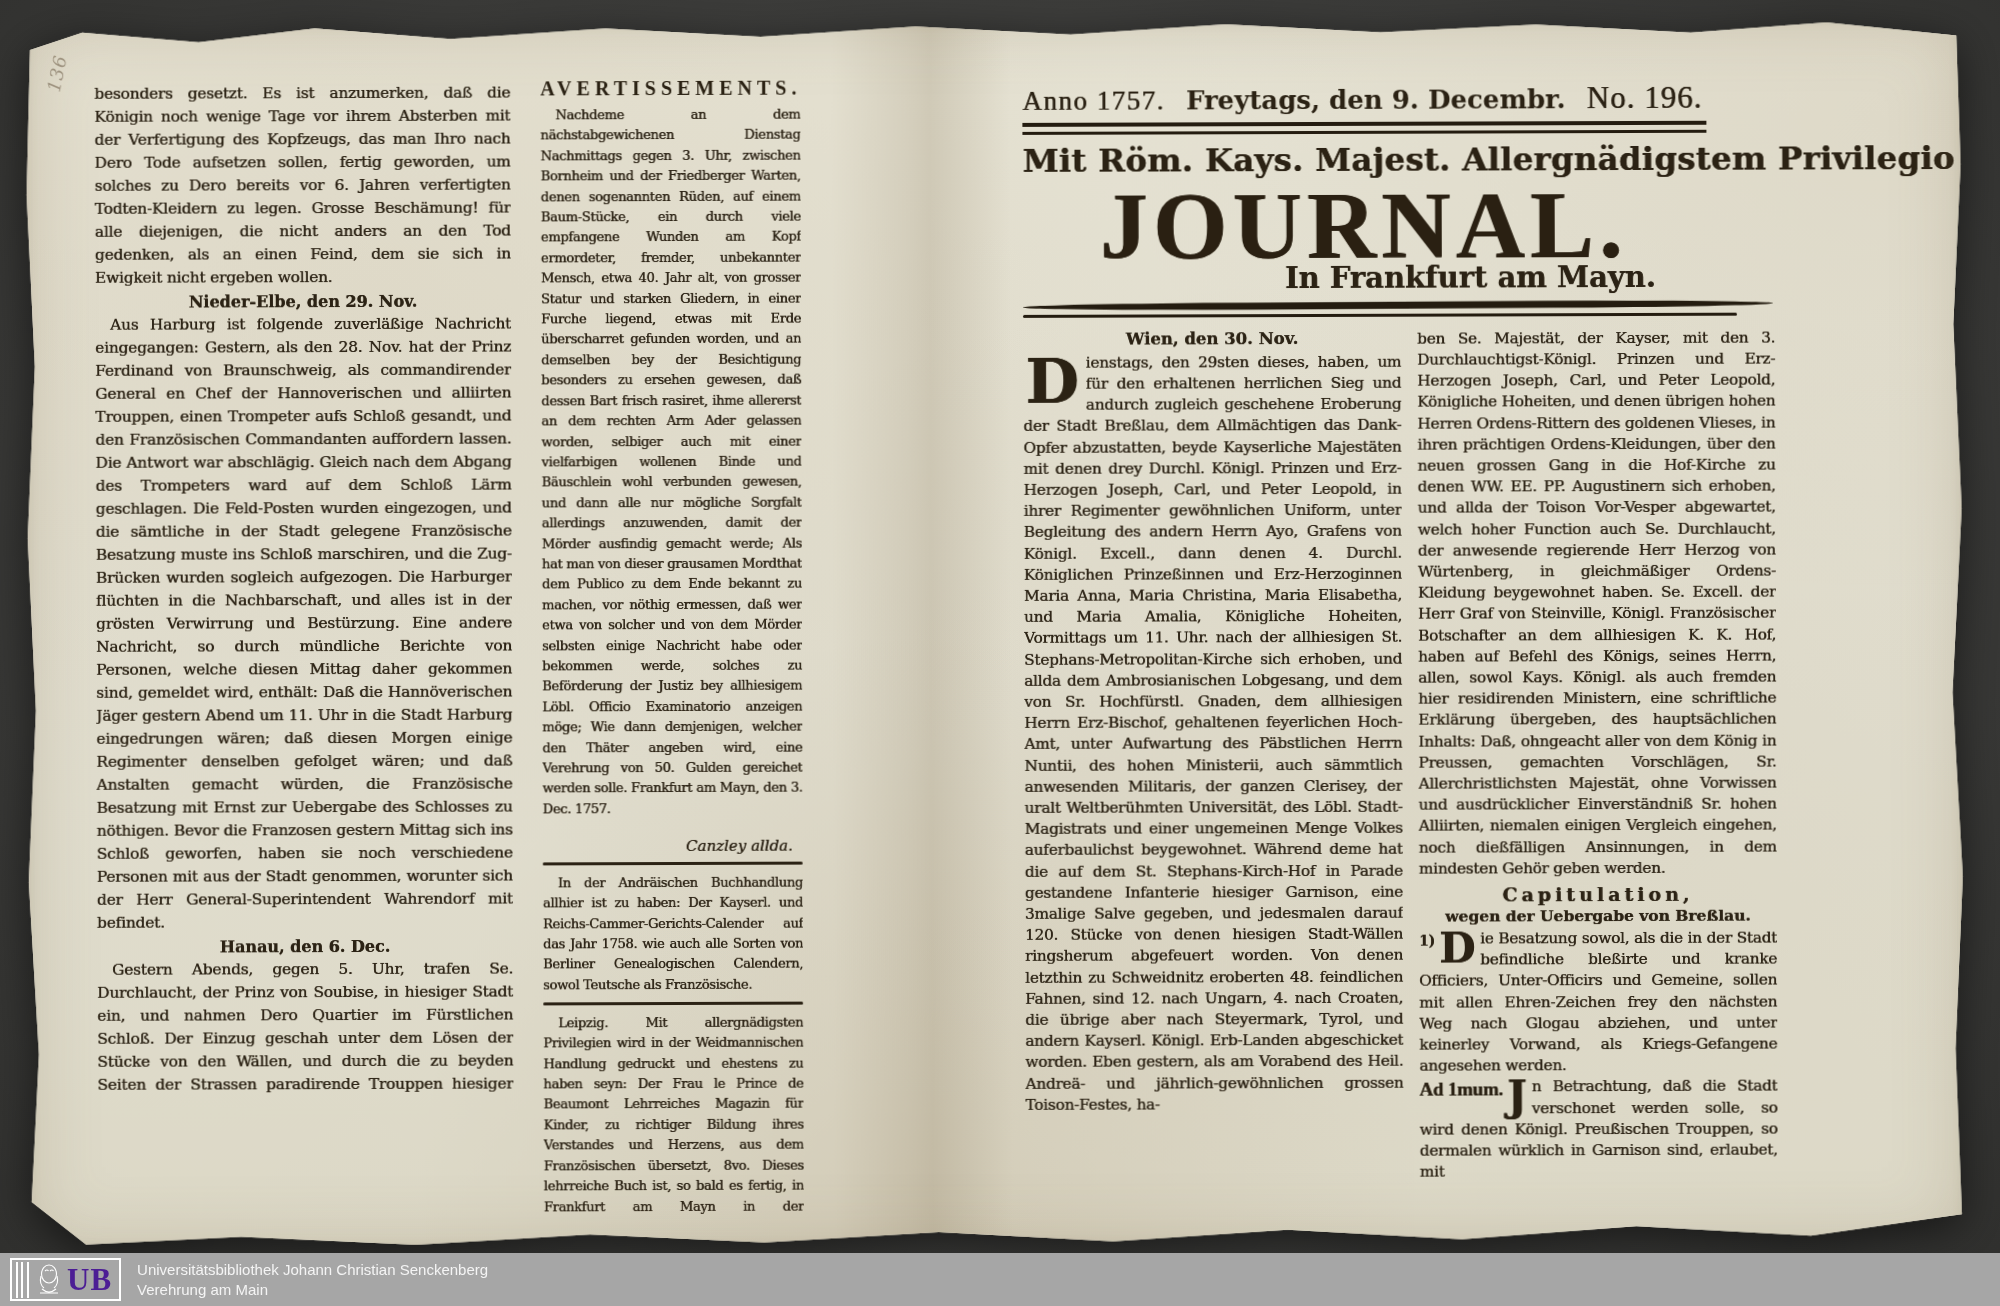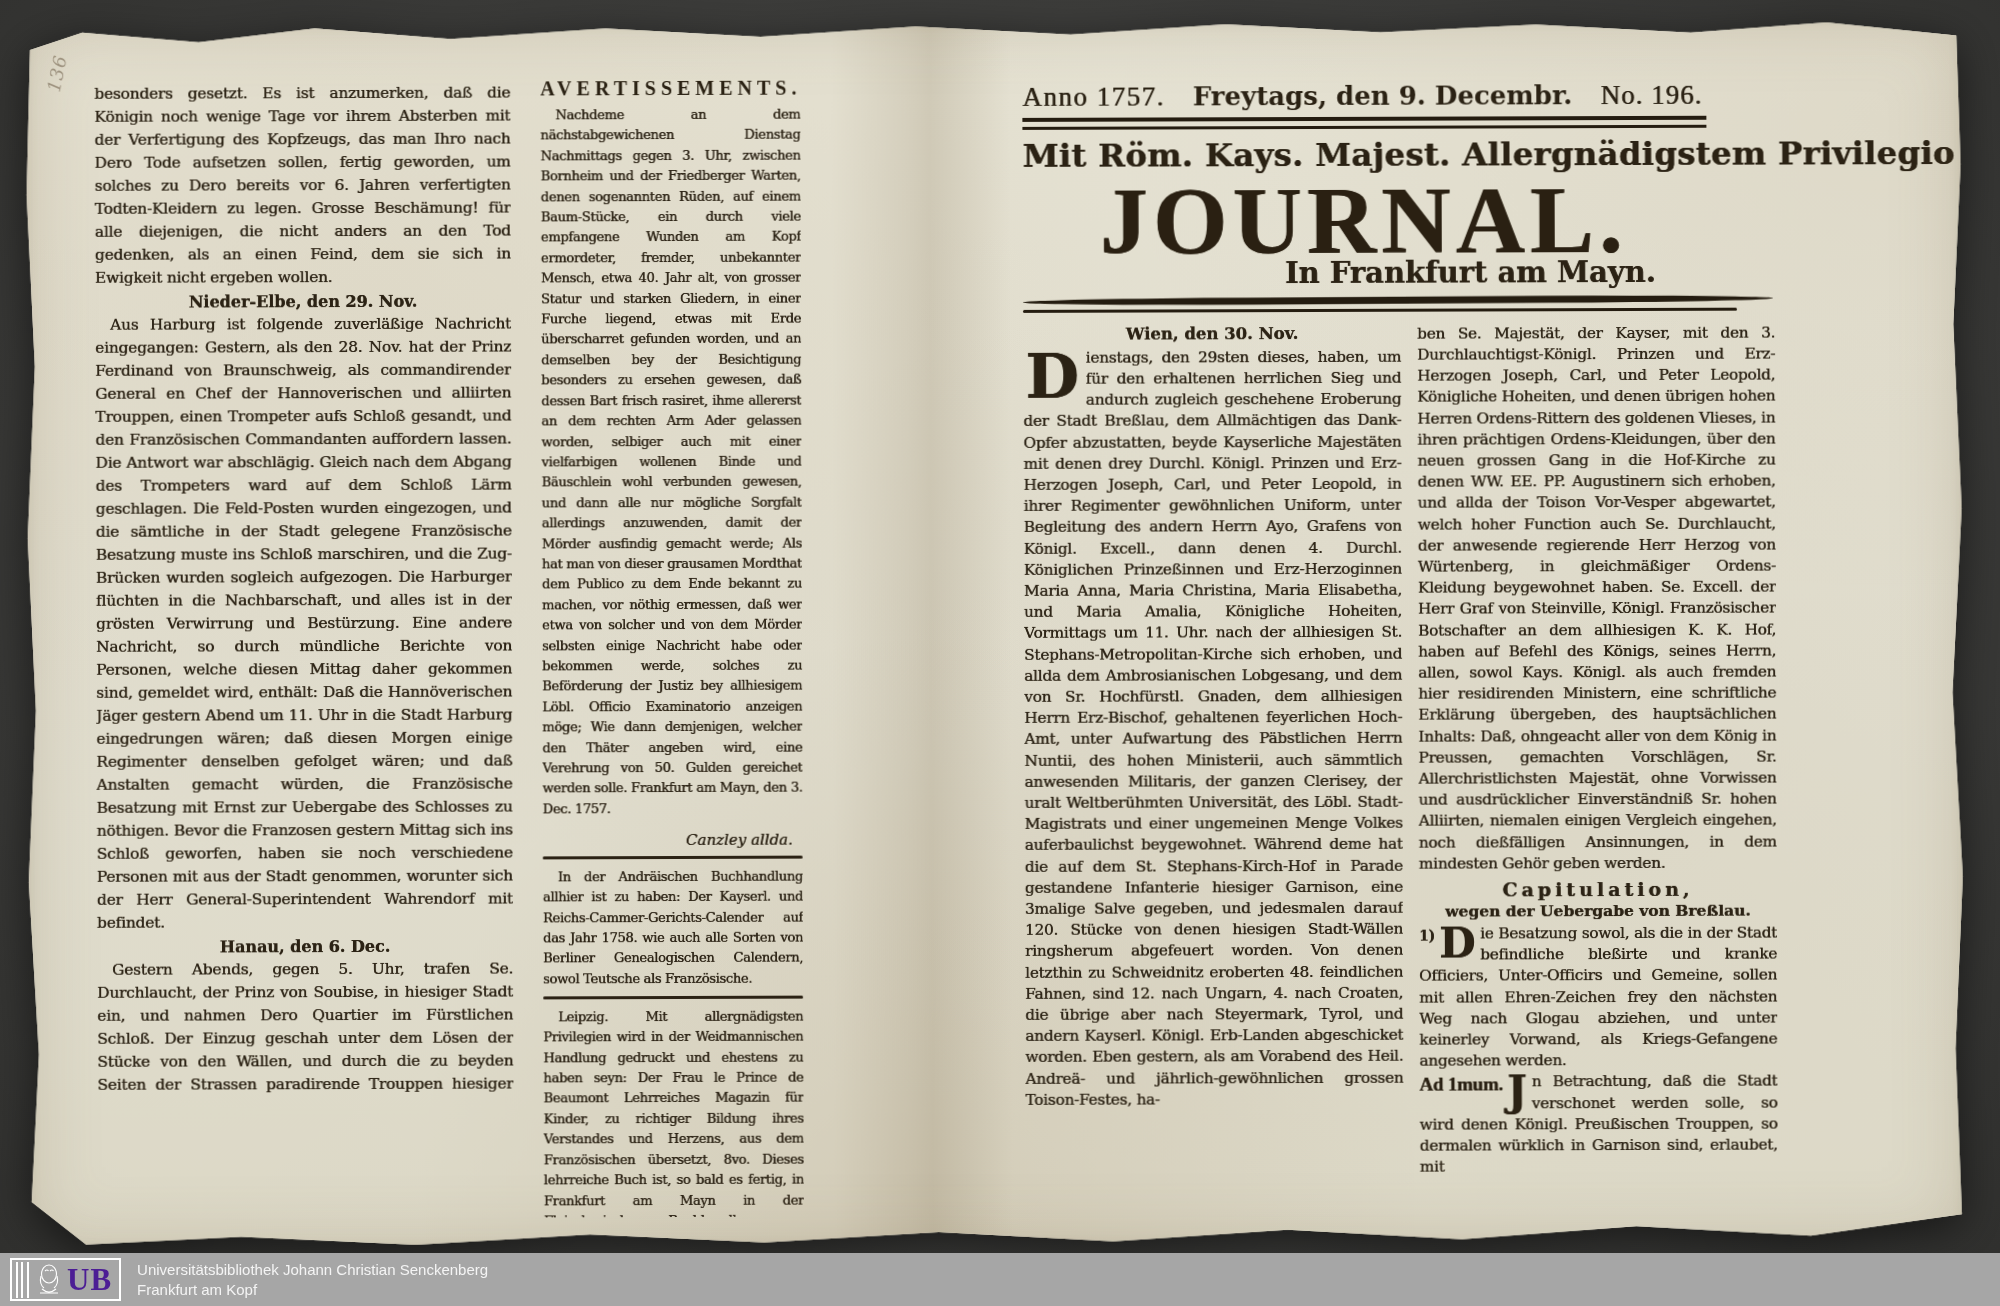--- a/index.html
+++ b/index.html
@@ -50,34 +50,34 @@
   .col1{left:70px;top:60px;width:416px;height:1010px;}
   .col1 .body-text{font-size:15.4px;line-height:23px;letter-spacing:-0.2px;}
   .col1 .dateline{font-size:16px;}
   .col2{left:516px;top:56px;width:260px;height:1140px;}
   .col2 .body-text{font-size:13.1px;line-height:20.4px;letter-spacing:-0.35px;}
   .avert-head{
     margin:0 0 5px 0;text-align:right;font-family:"Liberation Serif",serif;
     font-size:20px;font-weight:bold;letter-spacing:5px;color:#2b2214;white-space:nowrap;
   }
   .signature{
-    margin:12px 10px 4px 0;text-align:right;font-style:italic;font-size:15px;
+    margin:18px 10px 4px 0;text-align:right;font-style:italic;font-size:15px;
     color:#2d2416;text-shadow:0.3px 0 0 currentColor;
   }
   .rule{height:2.6px;background:#2b2214;margin:7px 0 8px 0;border-radius:2px;}
   
   .rightpage{position:absolute;left:998px;top:50px;width:752px;height:1165px;color:#2b2214;}
   .mast-row{
     display:flex;justify-content:space-between;align-items:baseline;width:680px;margin-top:12px;
   }
   .antiqua{font-family:"Liberation Serif",serif;}
   .frak{font-family:"DejaVu Serif",serif;font-weight:bold;}
   .mast-anno{font-size:27px;letter-spacing:1.5px;color:#2b2214;text-shadow:0.4px 0 0 currentColor;text-align:right;}
   .mast-date{font-size:26px;color:#2b2214;}
-  .mast-no{font-size:27px;letter-spacing:1px;color:#2b2214;text-shadow:0.4px 0 0 currentColor;}
+  .mast-no{font-size:31px;letter-spacing:1px;color:#2b2214;text-shadow:0.4px 0 0 currentColor;}
   .double-rule{
     width:684px;height:5px;margin-top:5px;
     border-top:4.5px solid #241c10;border-bottom:3px solid #241c10;
   }
   .privilege{
     width:682px;margin-top:6px;font-size:32.5px;text-align:center;white-space:nowrap;
     color:#2b2214;letter-spacing:0.2px;text-shadow:0.4px 0 0 currentColor;
   }
   .journal-title{
     width:682px;margin-top:-2px;font-size:96px;line-height:1.02;font-weight:bold;
@@ -211,15 +211,15 @@
         <ellipse cx="13" cy="12" rx="7.5" ry="9"></ellipse>
         <path d="M5 14 q-2 8 3 12 M21 14 q2 8 -3 12"></path>
         <path d="M6 27 q7 6 14 0 M4 31 h18"></path>
         <path d="M9 9 q2 -2 3.5 0 M14 9 q2 -2 3.5 0"></path>
       </g>
     </svg>
     <span class="ub-text">UB</span>
   </div>
   <div class="footer-text">
     <div>Universitätsbibliothek Johann Christian Senckenberg</div>
-    <div>Frankfurt am Kopf</div>
+    <div>Verehrung am Main</div>
   </div>
 </div>
 
 </body></html>

